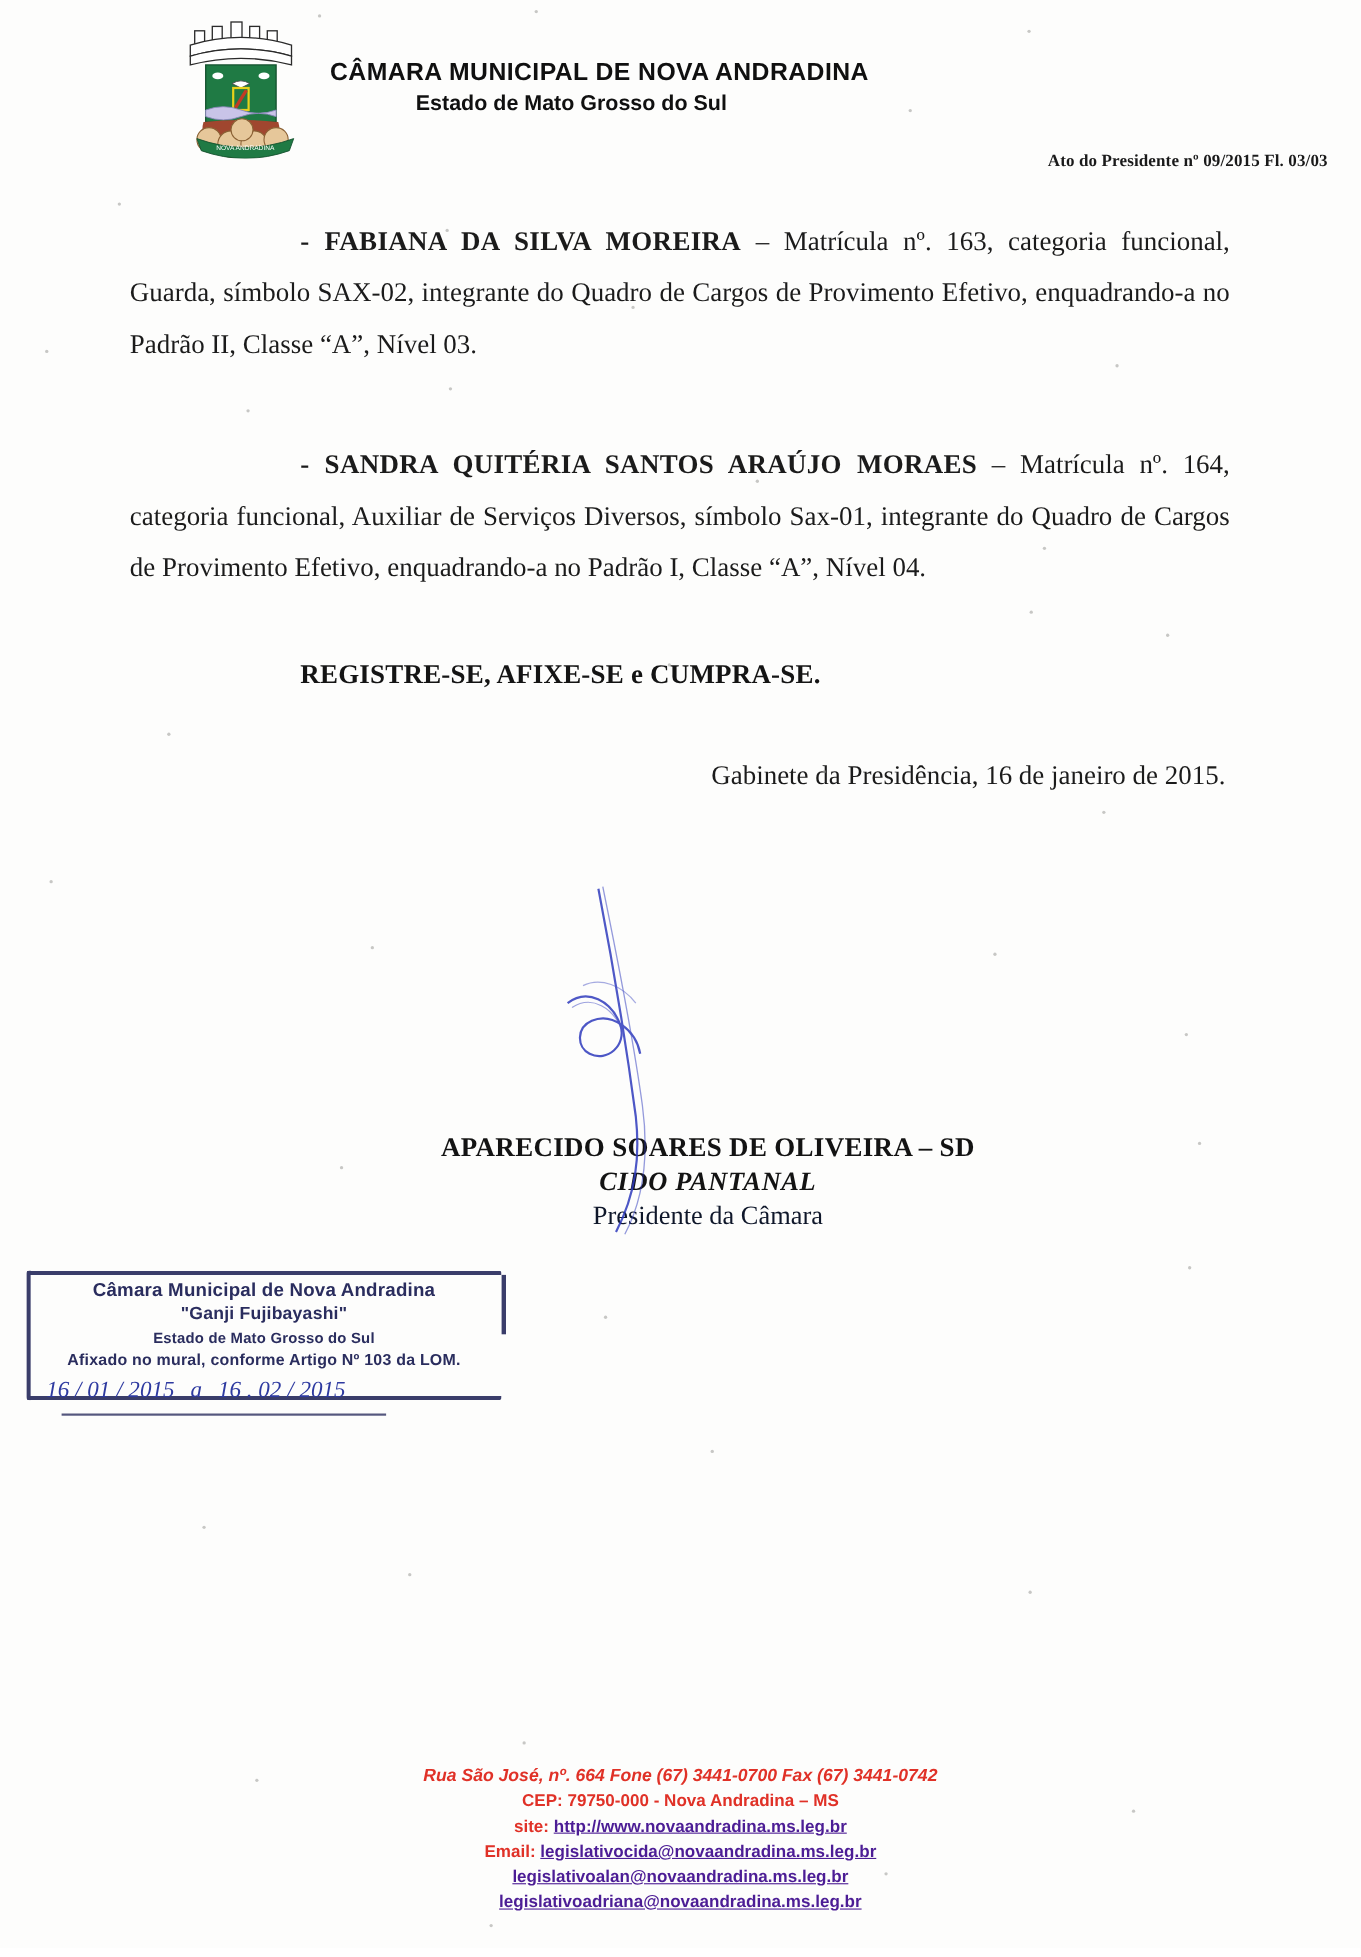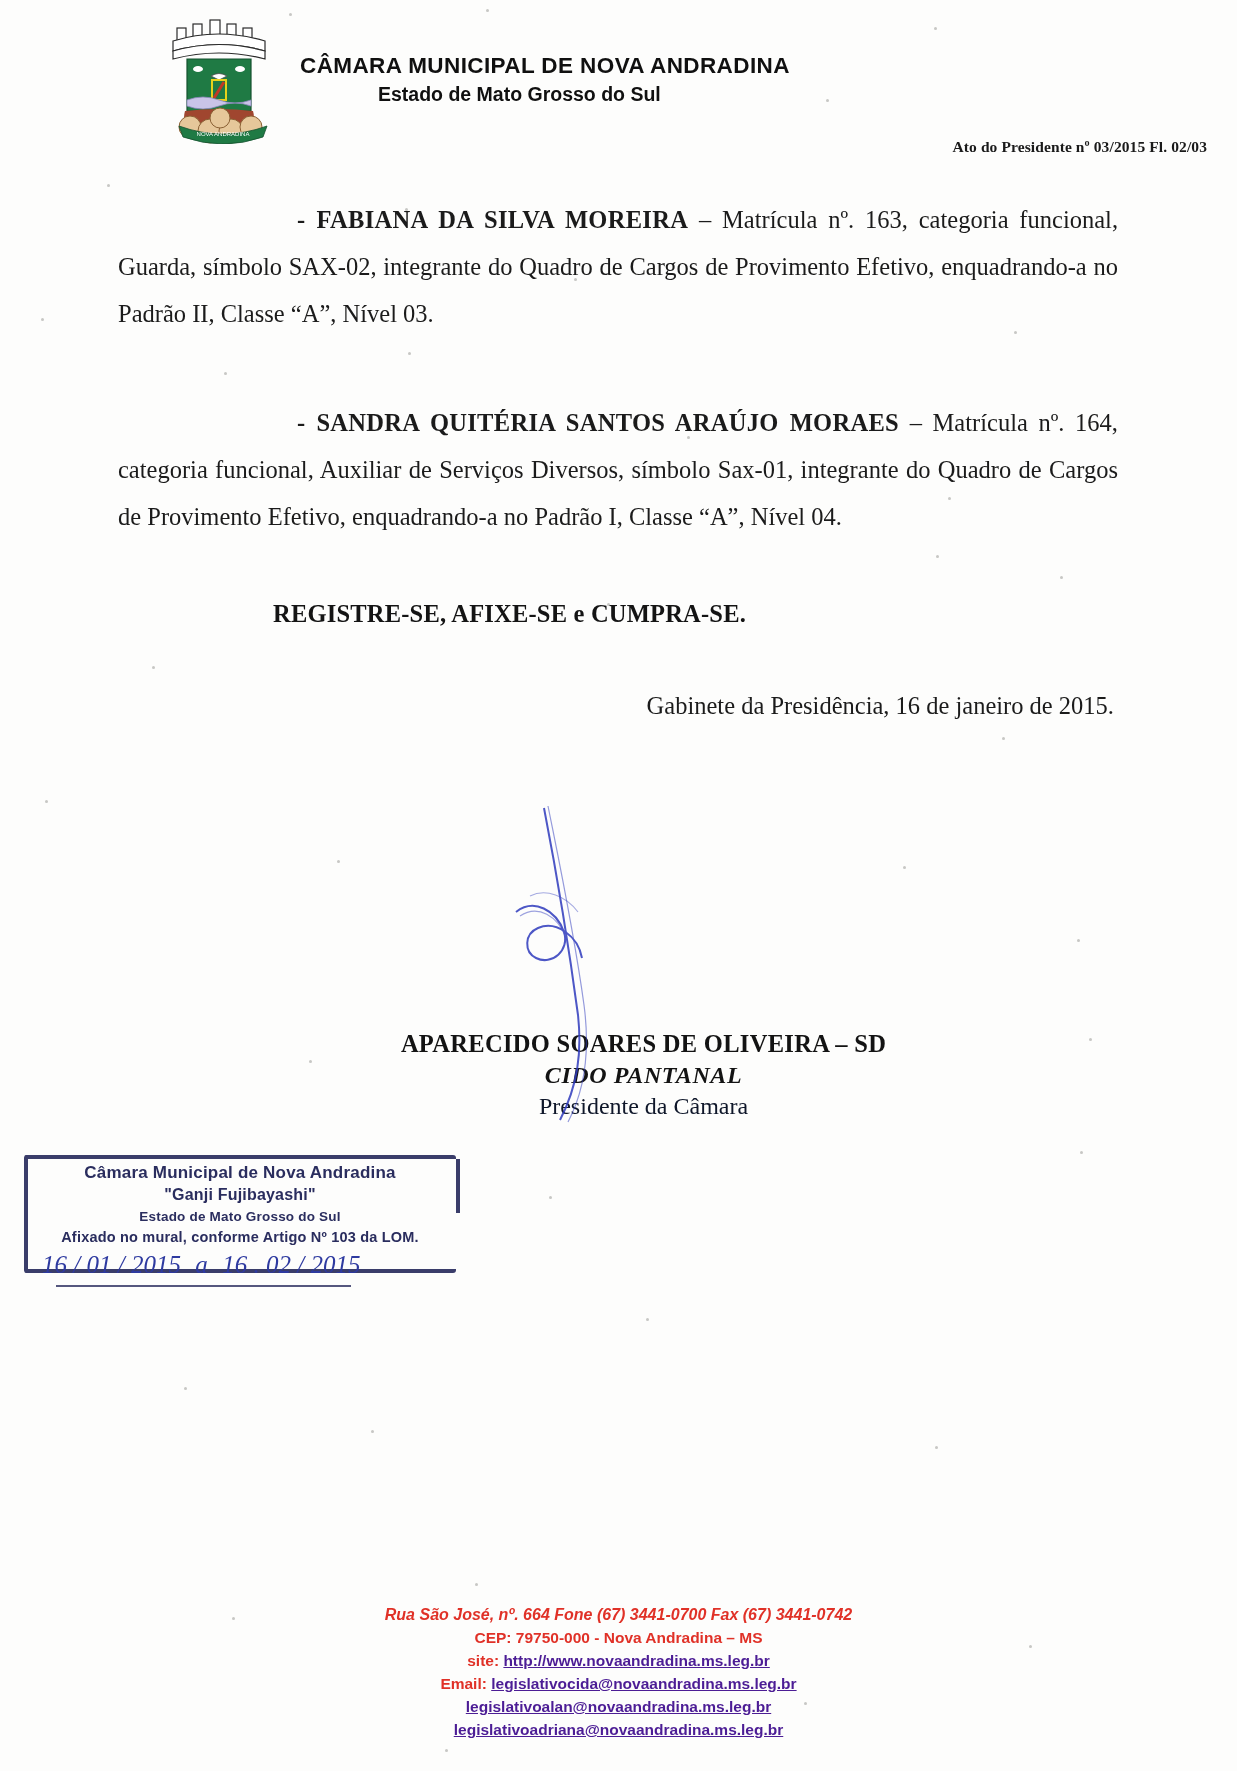--- a/index.html
+++ b/index.html
@@ -94,21 +94,20 @@
     line-height: 47px;
     text-align: justify;
     text-indent: 155px;
     color: #1b1b1b;
     text-justify: inter-word;
   }
   p.para.second { margin-top: 62px; }
   .nm {
     font-weight: bold;
     letter-spacing: .3px;
-    margin-left: 24px;
   }
   .registre {
     margin-top: 60px;
     font-size: 24.5px;
     font-weight: bold;
     color: #141414;
     padding-left: 155px;
     letter-spacing: .2px;
   }
   .gabinete {
@@ -200,21 +199,21 @@
   .stamp-dates {
     position: absolute;
     top: 96px;
     left: 18px;
     width: 400px;
     height: 40px;
   }
   .hand {
     font-family: "Liberation Serif", serif;
     font-style: italic;
-    font-size: 25px;
+    font-size: 21px;
     color: #2e3aa0;
   }
   .stamp-rule {
     position: absolute;
     left: 56px;
     top: 1285px;
     width: 295px;
     height: 2px;
     background: #2a2d5e;
     opacity: .8;
@@ -287,21 +286,21 @@
       <path d="M16 112 q44 16 88 0 l-4 11 q-40 14 -80 0 z" fill="#1f7a44" stroke="#15512e" stroke-width=".8"></path>
       <text x="60" y="122" font-size="6" fill="#ffffff" text-anchor="middle" font-family="Liberation Sans, sans-serif">NOVA ANDRADINA</text>
     </svg>
 
     <div class="head-text">
       <div class="head-line1">CÂMARA MUNICIPAL DE NOVA ANDRADINA</div>
       <div class="head-line2">Estado de Mato Grosso do Sul</div>
     </div>
   </div>
 
-  <div class="doc-ref">Ato do Presidente nº 03/2015   Fl. 02/03</div>
+  <div class="doc-ref">Ato do Presidente nº 09/2015   Fl. 03/03</div>
 
   <div class="body-area">
 
     <p class="para"><span class="nm">- FABIANA DA SILVA MOREIRA</span><span> – Matrícula nº. 163, categoria funcional, Guarda, símbolo SAX-02, integrante do Quadro de Cargos de Provimento Efetivo, enquadrando-a no Padrão II, Classe “A”, Nível 03.</span></p>
 
     <p class="para second"><span class="nm">- SANDRA QUITÉRIA SANTOS ARAÚJO MORAES</span><span> – Matrícula nº. 164, categoria funcional, Auxiliar de Serviços Diversos, símbolo Sax-01, integrante do Quadro de Cargos de Provimento Efetivo, enquadrando-a no Padrão I, Classe “A”, Nível 04.</span></p>
 
     <div class="registre">REGISTRE-SE, AFIXE-SE e CUMPRA-SE.</div>
 
     <div class="gabinete">Gabinete da Presidência, 16 de janeiro de 2015.</div>

